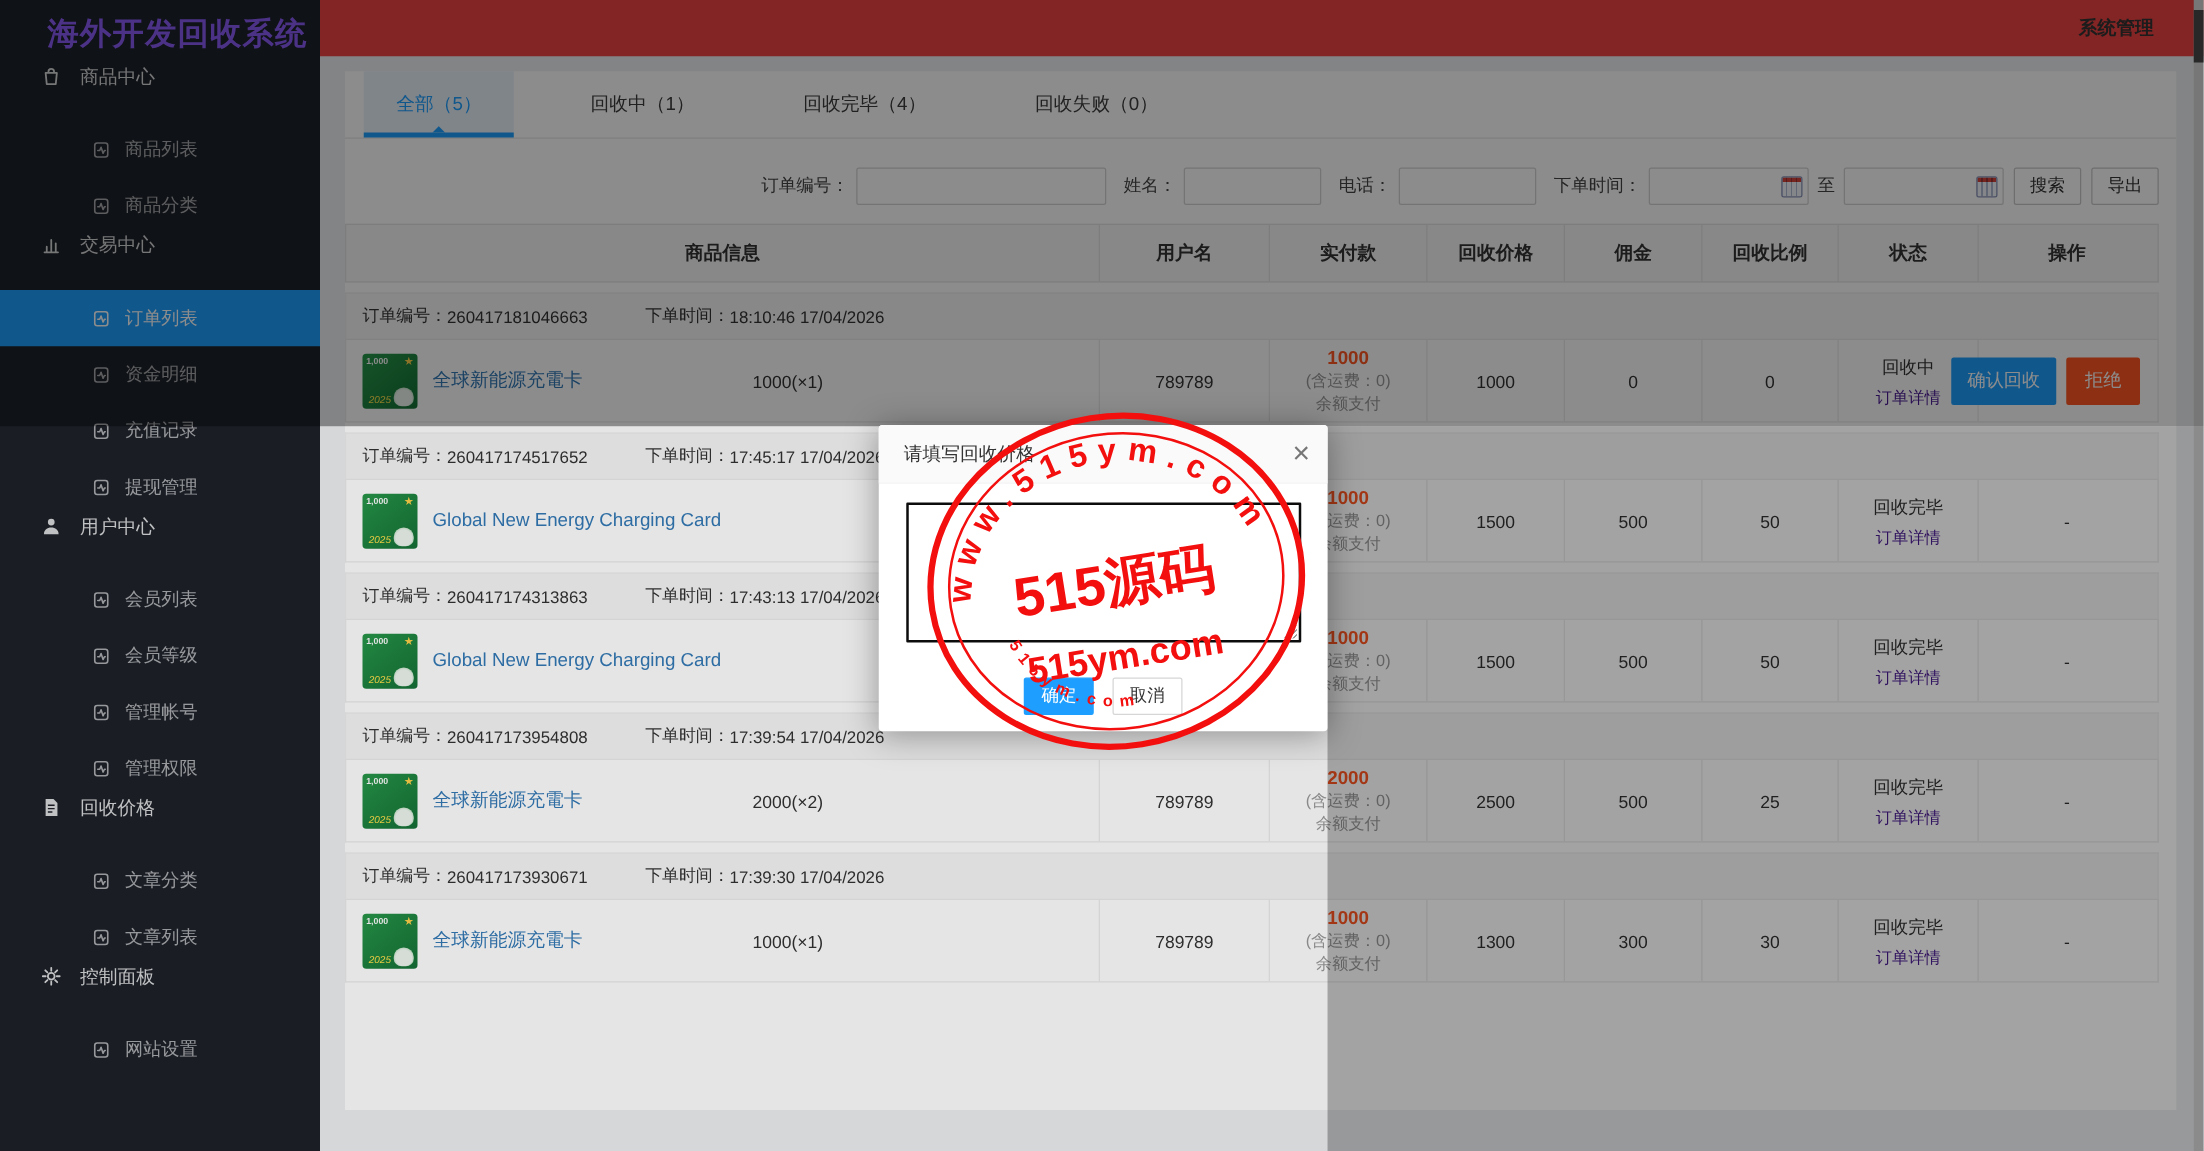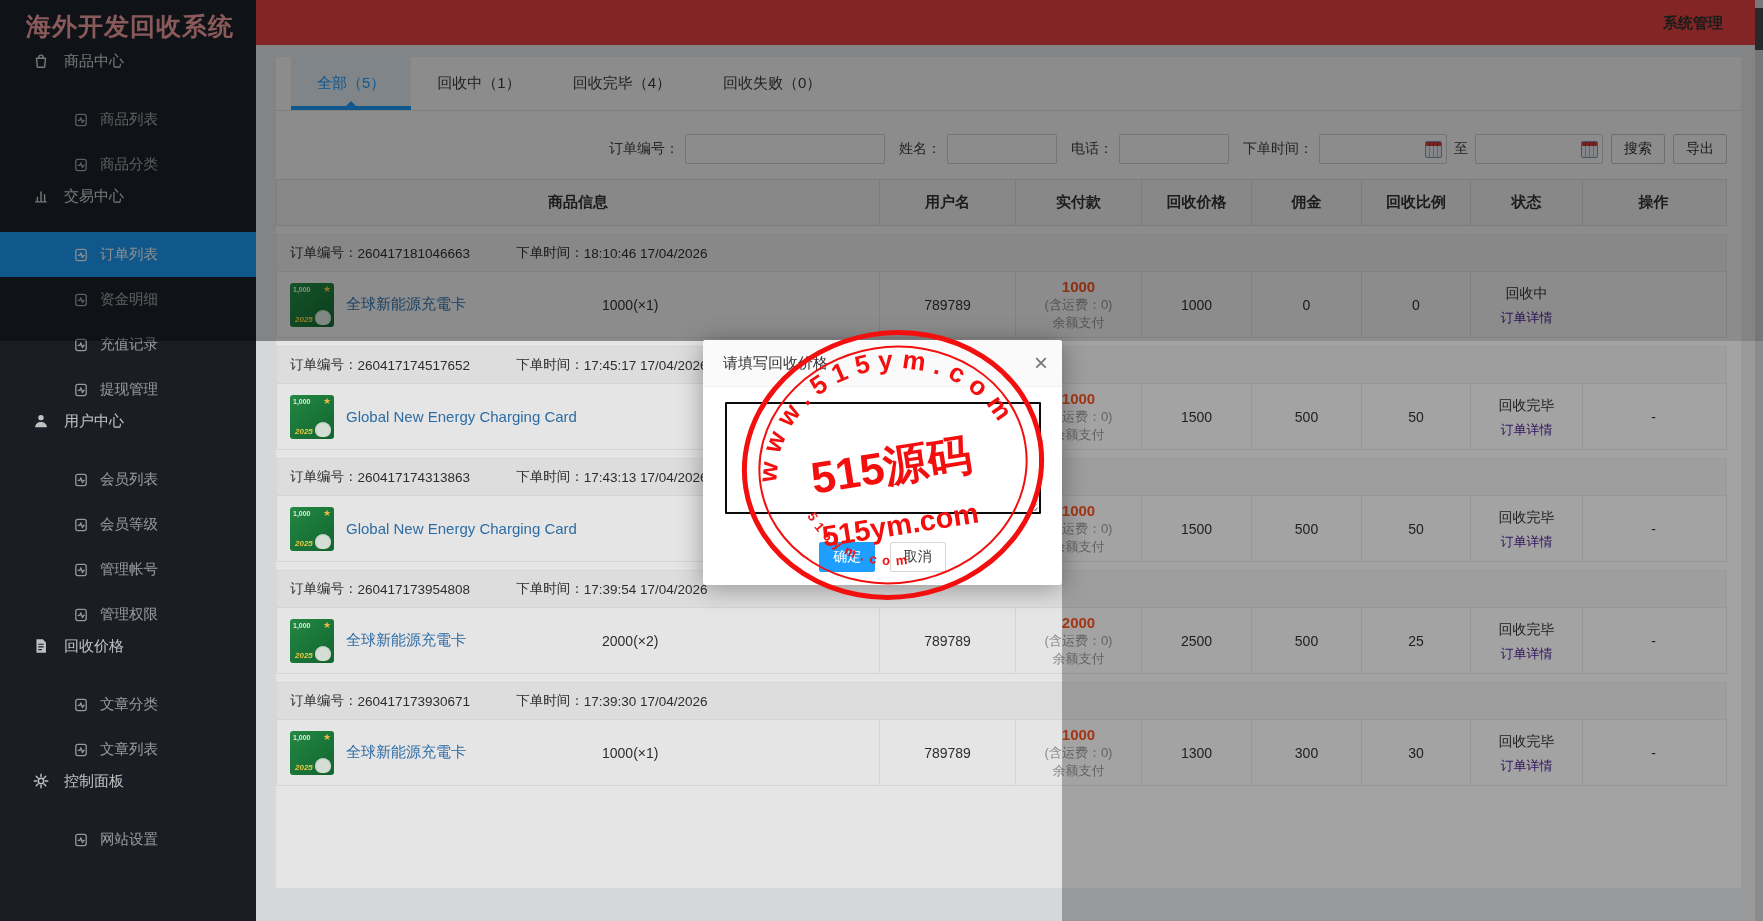--- a/index.html
+++ b/index.html
@@ -4,37 +4,37 @@
 <style>
   html,body{margin:0;padding:0;}
   body{
     width:1763px;height:921px;position:relative;overflow:hidden;
     background:#eef0f2;
     font-family:"Liberation Sans","DejaVu Sans",sans-serif;
     -webkit-font-smoothing:antialiased;
   }
   
   .sidebar{position:absolute;left:0;top:0;width:256px;height:921px;background:#1d2129;z-index:1;}
-  .side-title{padding:10px 0 0 26px;font-size:25px;font-weight:bold;color:#fca5a5;letter-spacing:1px;white-space:nowrap;}
+  .side-title{padding:10px 0 0 38px;font-size:25px;font-weight:bold;color:#8b5cf6;letter-spacing:1px;white-space:nowrap;}
   .nav{position:absolute;top:52px;left:0;right:0;}
   .nav-group{height:45px;display:flex;align-items:flex-start;padding-left:32px;gap:14px;
     color:rgba(255,255,255,.82);font-size:15px;cursor:pointer;}
   .nav-sub{height:45px;display:flex;align-items:center;padding-left:73px;gap:11px;
     color:rgba(255,255,255,.62);font-size:14.5px;cursor:pointer;}
   .nav-sub.active{background:#1E9FFF;color:#fff;}
   .gicon svg,.sicon svg{display:block;}
   
   .topbar{position:absolute;left:256px;top:0;width:1507px;height:45px;background:#ef4444;z-index:1;}
   .topbar-right{position:absolute;right:40px;top:0;line-height:45px;font-size:15px;font-weight:bold;color:#333;}
   
   .scrollbar{position:absolute;right:0;top:0;width:8px;height:921px;background:#d9d9d9;z-index:6;}
   .scroll-thumb{position:absolute;right:0;top:8px;width:8px;height:42px;background:#4a4a4a;}
   
   .panel{position:absolute;left:276px;top:57px;width:1465px;height:831px;background:#ffffff;z-index:1;}
-  .tabs{display:flex;align-items:stretch;height:53px;padding-left:15px;border-bottom:1px solid #e8e8e8;}
+  .tabs{display:flex;align-items:stretch;height:53px;padding-left:15px;border-bottom:1px solid #e8e8e8;gap:35px;}
   .tab{display:flex;align-items:center;padding:0 26px;font-size:15px;color:#3c3c3c;cursor:pointer;position:relative;}
   .tab.active{background:#eaf2fa;color:#1E9FFF;}
   .tab.active::after{content:"";position:absolute;left:0;right:0;bottom:0;height:4px;background:#1E9FFF;}
   .tab.active::before{content:"";position:absolute;left:50%;margin-left:-5px;bottom:4px;
     border-left:5px solid transparent;border-right:5px solid transparent;border-bottom:5px solid #1E9FFF;}
   
   .filterbar{display:flex;justify-content:flex-end;align-items:center;margin-top:23px;height:30px;
     padding-right:14px;font-size:14px;color:#444;}
   .f-label{margin-left:14px;margin-right:6px;white-space:nowrap;}
   .f-in{height:30px;border:1px solid #d4d4d4;border-radius:2px;background:#fff;box-sizing:border-box;
@@ -61,21 +61,21 @@
   .oh-time{margin-left:46px;}
   .order-row{display:flex;height:66px;background:#fff;border:1px solid #ececec;border-top:none;box-sizing:border-box;}
   .oc{display:flex;flex-direction:column;align-items:center;justify-content:center;box-sizing:border-box;font-size:14px;color:#333;}
   .oc + .oc{border-left:1px solid #ececec;}
   .oc.c1{flex-direction:row;justify-content:flex-start;padding-left:13px;position:relative;}
   .qty{position:absolute;left:325px;top:50%;transform:translateY(-50%);color:#333;font-size:14px;}
   .thumb{width:44px;height:44px;border-radius:3px;margin-right:12px;position:relative;overflow:hidden;
     background:linear-gradient(140deg,#27984a,#157036);flex:0 0 auto;}
   .t-amt{position:absolute;top:3px;left:3px;font-size:7px;color:#fff;font-weight:bold;}
   .t-star{position:absolute;top:1px;right:3px;font-size:9px;color:#ffd24a;}
-  .t-year{position:absolute;bottom:3px;left:5px;font-size:8px;color:#ffe14a;font-weight:bold;font-style:italic;text-align:right;}
+  .t-year{position:absolute;bottom:3px;left:5px;font-size:8px;color:#ffe14a;font-weight:normal;font-style:italic;text-align:right;}
   .t-fig{position:absolute;bottom:2px;right:3px;width:16px;height:15px;border-radius:50% 50% 40% 40%;
     background:radial-gradient(circle at 50% 55%,#eef6ef 0 55%,#bfe3c6 75%,rgba(255,255,255,0) 78%);}
   .p-link{font-size:15px;color:#337ab7;text-decoration:none;cursor:pointer;}
   .pay-amt{color:#FF5722;font-weight:bold;font-size:15px;line-height:19px;}
   .pay-sub{color:#9a9a9a;font-size:13px;line-height:18px;}
   .st-main{font-size:14px;color:#333;line-height:20px;margin-bottom:6px;}
   .st-link{font-size:13px;color:#4c1d95;cursor:pointer;line-height:18px;}
   .oc.c8{flex-direction:row;overflow:visible;}
   .act-btn{height:38px;border:none;border-radius:2px;color:#fff;font-size:14.5px;font-family:inherit;cursor:pointer;white-space:nowrap;}
   .act-ok{background:#1E9FFF;padding:0 13px;margin-left:-34px;}
@@ -352,20 +352,24 @@
             <div class="oc c5">
               <span>0</span>
             </div>
             <div class="oc c6">
               <span>0</span>
             </div>
             <div class="oc c7">
               <div class="st-main">回收中</div>
               <div class="st-link">订单详情</div>
             </div>
+            <div class="oc c8">
+              <button class="act-btn act-ok">确认回收</button>
+              <button class="act-btn act-no">拒绝</button>
+            </div>
           </div>
         </div>
         <div class="order-block">
           <div class="order-head">
             <span>订单编号：</span>
             <span>260417174517652</span>
             <span class="oh-time">下单时间：</span>
             <span>17:45:17 17/04/2026</span>
           </div>
           <div class="order-row">

